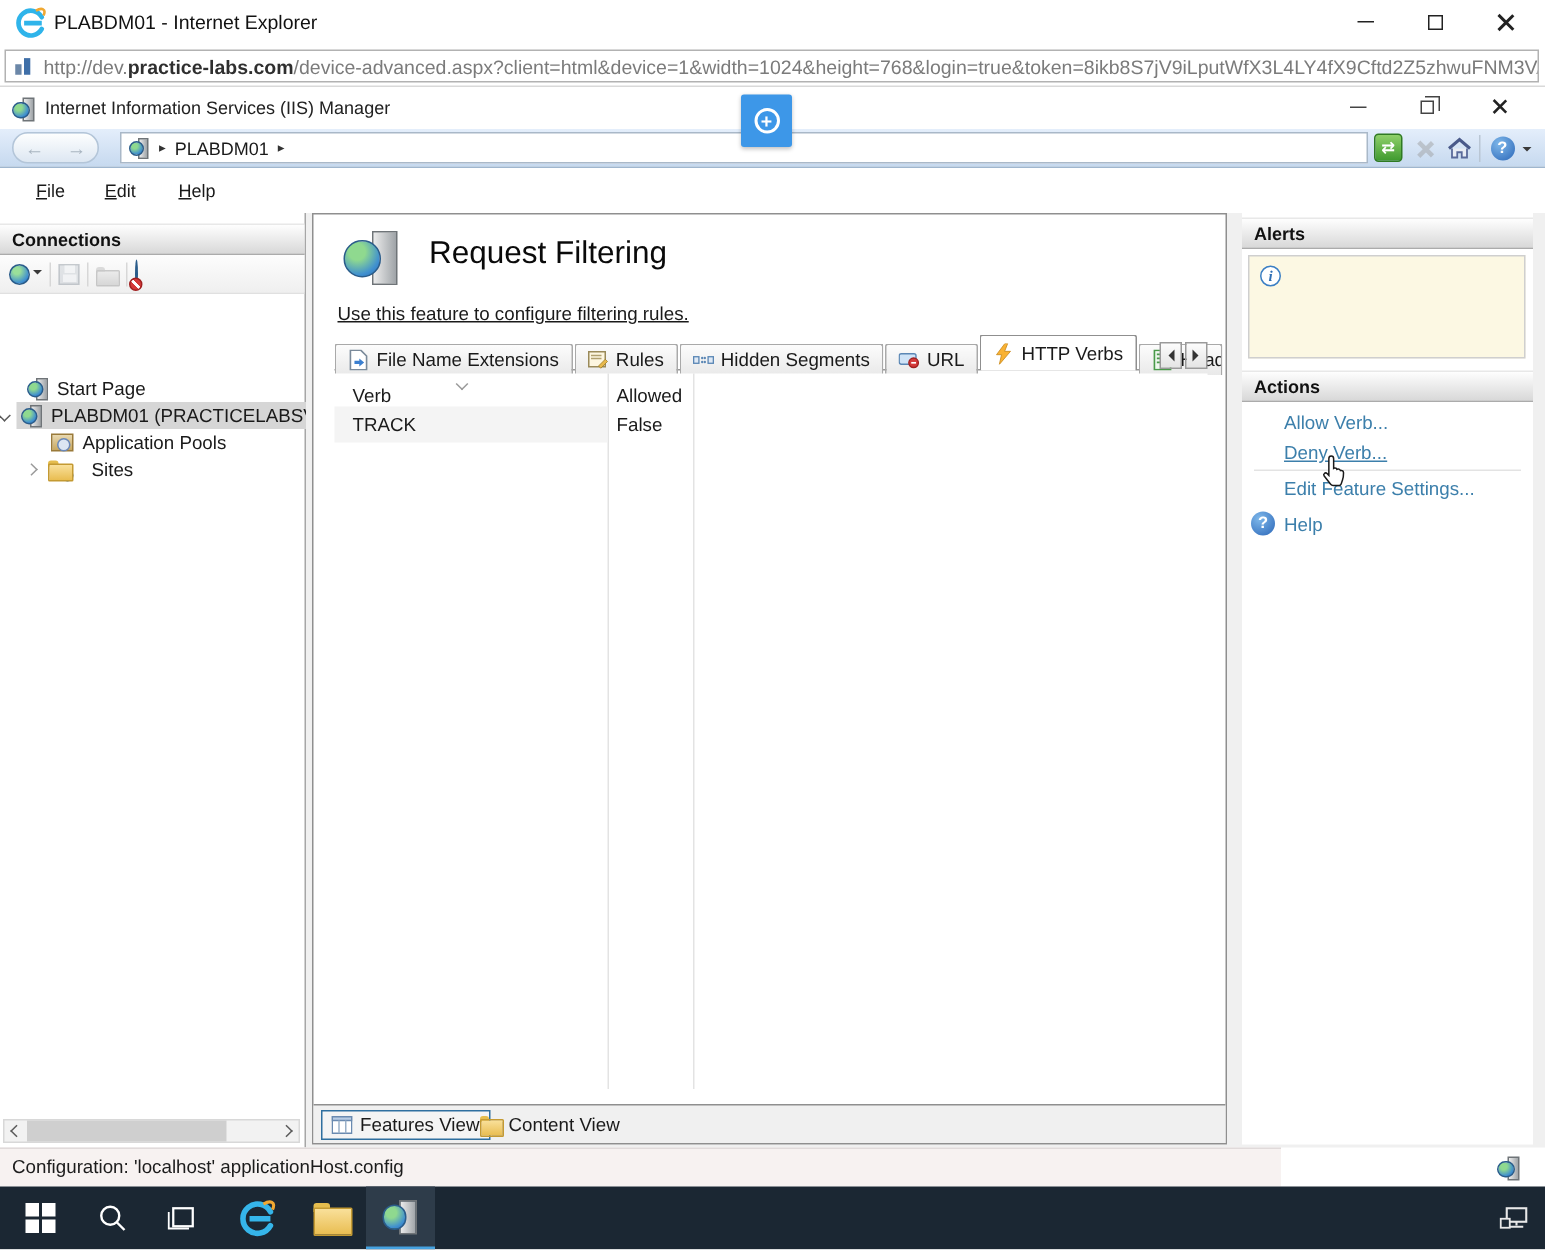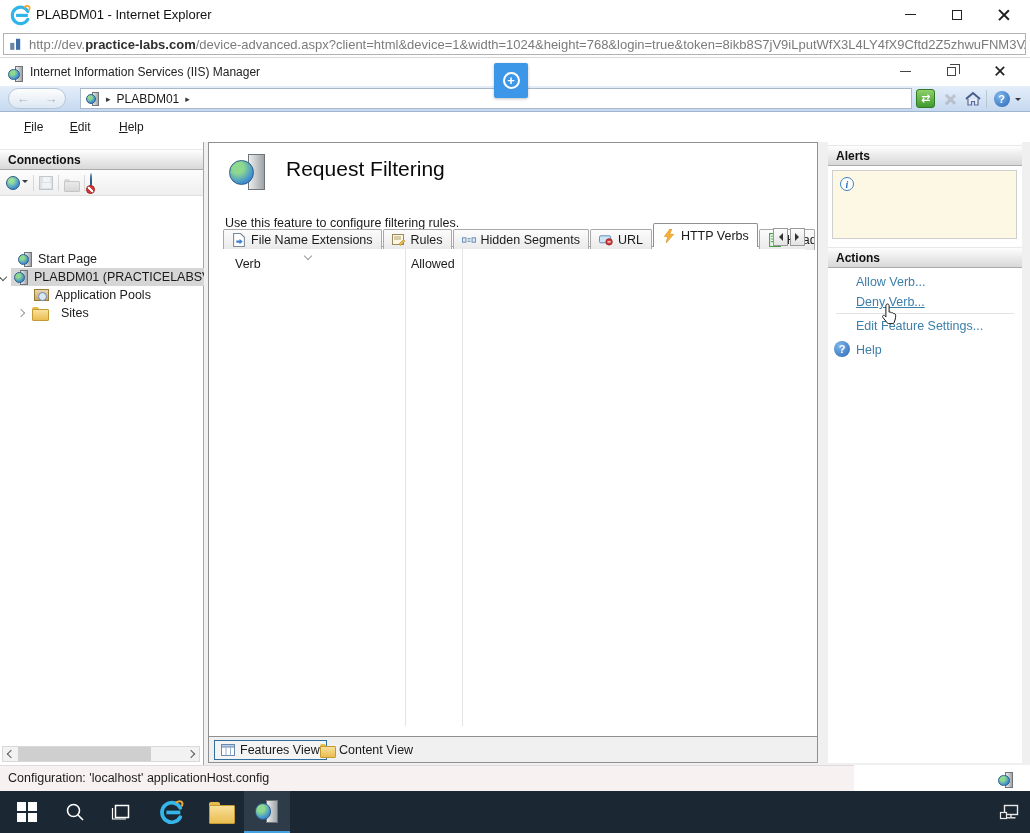--- a/index.html
+++ b/index.html
@@ -89,21 +89,21 @@
 
   #conn-hscroll { position:absolute; left:2px; bottom:3px; width:198px; height:16px; background:#f2f2f2; border:1px solid #d8d8d8; }
   #conn-hscroll .thumb { position:absolute; left:15px; top:0; width:133px; height:14px; background:#cfcfcf; }
   #conn-hscroll .sarr { position:absolute; top:4px; width:6px; height:6px; border-right:1.6px solid #5a5a5a; border-bottom:1.6px solid #5a5a5a; }
   #conn-hscroll .sarr.left { left:5px; transform:rotate(135deg); }
   #conn-hscroll .sarr.right { right:5px; transform:rotate(-45deg); }
 
   
   #center-panel { position:absolute; left:208px; top:0; width:610px; height:621px; background:#fff; border:1px solid #8f8f8f; }
   #feature-title { position:absolute; left:77px; top:14px; font-size:21px; color:#0a0a0a; }
-  #feature-desc { position:absolute; left:16px; top:73px; font-size:12.5px; }
+  #feature-desc { position:absolute; left:16px; top:59px; font-size:12.5px;text-decoration:underline; }
   #tabstrip { position:absolute; left:14px; top:80px; width:582px; height:24px; border-bottom:1px solid #9a9a9a; white-space:nowrap; }
   .tab { display:inline-flex; align-items:center; gap:5px; height:21px; padding:0 8px; margin-right:1px; border:1px solid #a9a9a9; border-bottom:none; border-radius:2px 2px 0 0; background:linear-gradient(#fcfcfc,#e9e9e9); font-size:12.5px; position:relative; top:3px; vertical-align:bottom; }
   .tab.active { background:#fff; height:24px; top:0; z-index:2; border-color:#8f8f8f; }
   .tab.truncated { max-width:56px; overflow:hidden; }
   .tab-scroll { position:absolute; top:5px; width:15px; height:18px; border:1px solid #9a9a9a; background:linear-gradient(#fcfcfc,#e4e4e4); display:flex; align-items:center; justify-content:center; }
   .tri-left { width:0; height:0; border:4px solid transparent; border-right-color:#333; margin-right:3px; }
   .tri-right { width:0; height:0; border:4px solid transparent; border-left-color:#333; margin-left:3px; }
 
   #list-header { position:absolute; left:14px; top:106px; width:582px; height:22px; display:flex; font-size:12.5px; align-items:flex-end; background:#fff; }
   #col-verb { width:182px; padding-left:12px; position:relative; }
@@ -356,20 +356,24 @@
             <span>Verb</span>
             <span class="sort-chev"></span>
           </span>
           <span id="col-allowed">
             <span>Allowed</span>
           </span>
         </div>
         <div class="gridline" style="left:196px"></div>
         <div class="gridline" style="left:253px"></div>
 
+        <div id="data-row">
+          <span class="cell-verb">TRACK</span>
+          <span class="cell-allowed">False</span>
+        </div>
 
         <div id="bottom-strip">
           <span id="features-view-tab">
             <svg width="14" height="12" viewBox="0 0 14 12">
               <rect x="0.5" y="0.5" width="13" height="11" fill="#fff" stroke="#6a8ab0"></rect>
               <rect x="0.5" y="0.5" width="13" height="2.5" fill="#b8cce4" stroke="#6a8ab0"></rect>
               <line x1="5" y1="3" x2="5" y2="11.5" stroke="#9ab0c8"></line>
                 <line x1="9.5" y1="3" x2="9.5" y2="11.5" stroke="#9ab0c8"></line>
             </svg>
             <span>Features View</span>

